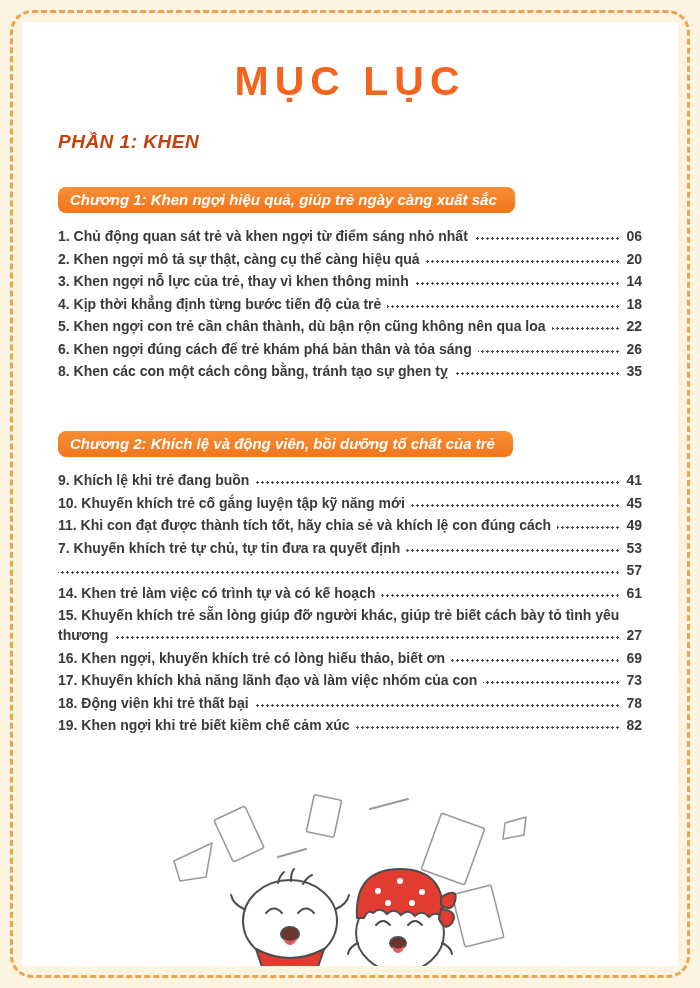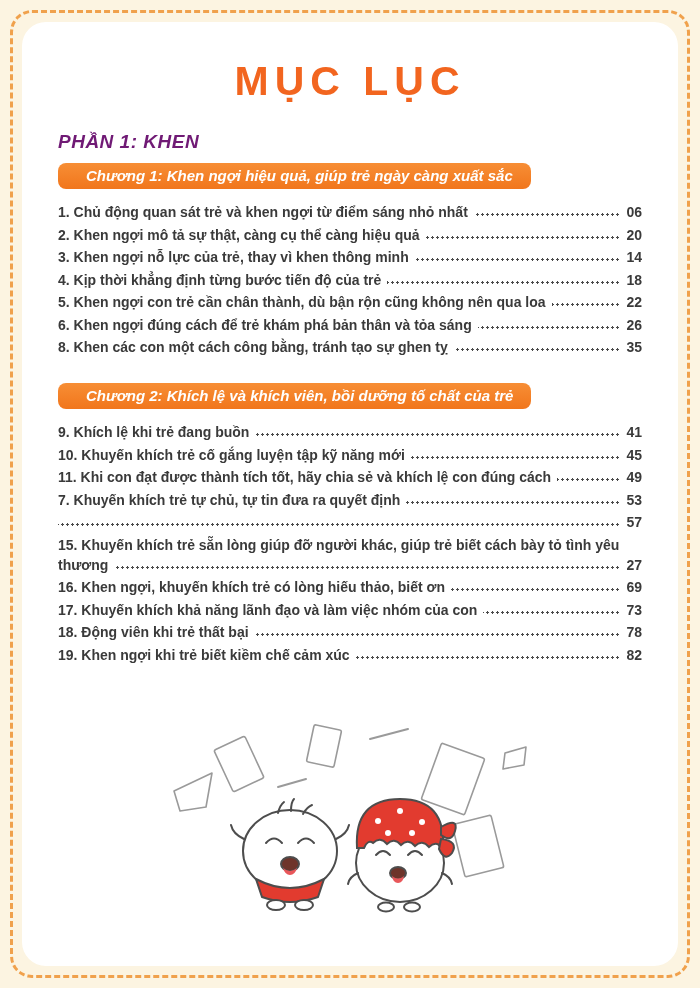--- a/index.html
+++ b/index.html
@@ -15,52 +15,53 @@
     position: absolute;
     left: 10px; top: 10px; right: 10px; bottom: 10px;
     border: 3px dashed #f0a14c;
     border-radius: 22px;
     box-sizing: border-box;
   }
   .card {
     position: absolute;
     left: 22px; top: 22px; right: 22px; bottom: 22px;
     background: #ffffff;
-    border-radius: 24px;
+    border-radius: 2px;
     box-sizing: border-box;
     padding: 30px 36px 0 36px;
     overflow: hidden;
   }
   .title {
     margin: 6px 0 0 0;
     text-align: center;
     font-size: 41px;
     font-weight: 800;
     letter-spacing: 6px;
     color: #f2651f;
   }
   .part-heading {
     margin-top: 26px;
     font-size: 19px;
     font-weight: 800;
     font-style: italic;
     letter-spacing: 0.5px;
-    color: #701a75;
+    color: #c2410c;
   }
   .chapter { margin-top: 10px; }
   .chapter + .chapter { margin-top: 26px; }
   .banner {
     display: inline-block;
     background: linear-gradient(180deg, #f78e35, #f1761c);
     color: #ffffff;
     font-size: 15px;
     font-weight: 700;
     font-style: italic;
-    padding: 4px 18px 5px 28px;
+    padding: 4px 18px 5px 12px;
     border-radius: 8px;
+    margin-top: 24px;
   }
   .toc-list { margin-top: 13px; }
   .toc-item {
     display: flow-root;
     font-size: 14px;
     font-weight: 700;
     color: #3a3a3a;
     line-height: 20px;
     margin-bottom: 2.5px;
     background-image: radial-gradient(circle, #4a4a4a 1.05px, rgba(0,0,0,0) 1.2px);
@@ -94,26 +95,27 @@
   <div id="chapters">
       <section class="chapter"><div class="banner">Chương 1: Khen ngợi hiệu quả, giúp trẻ ngày càng xuất sắc</div><div class="toc-list">
           <div class="toc-item"><span class="toc-label">1. Chủ động quan sát trẻ và khen ngợi từ điểm sáng nhỏ nhất</span><span class="toc-page">06</span></div>
           <div class="toc-item"><span class="toc-label">2. Khen ngợi mô tả sự thật, càng cụ thể càng hiệu quả</span><span class="toc-page">20</span></div>
           <div class="toc-item"><span class="toc-label">3. Khen ngợi nỗ lực của trẻ, thay vì khen thông minh</span><span class="toc-page">14</span></div>
           <div class="toc-item"><span class="toc-label">4. Kịp thời khẳng định từng bước tiến độ của trẻ</span><span class="toc-page">18</span></div>
           <div class="toc-item"><span class="toc-label">5. Khen ngợi con trẻ cần chân thành, dù bận rộn cũng không nên qua loa</span><span class="toc-page">22</span></div>
           <div class="toc-item"><span class="toc-label">6. Khen ngợi đúng cách để trẻ khám phá bản thân và tỏa sáng</span><span class="toc-page">26</span></div>
           <div class="toc-item"><span class="toc-label">8. Khen các con một cách công bằng, tránh tạo sự ghen tỵ</span><span class="toc-page">35</span></div>
         </div></section>
-      <section class="chapter"><div class="banner">Chương 2: Khích lệ và khích viên, bồi dưỡng tố chất của trẻ</div><div class="toc-list">
+      <section class="chapter"><div class="banner">Chương 2: Khích lệ và động viên, bồi dưỡng tố chất của trẻ</div><div class="toc-list">
           <div class="toc-item"><span class="toc-label">9. Khích lệ khi trẻ đang buồn</span><span class="toc-page">41</span></div>
           <div class="toc-item"><span class="toc-label">10. Khuyến khích trẻ cố gắng luyện tập kỹ năng mới</span><span class="toc-page">45</span></div>
           <div class="toc-item"><span class="toc-label">11. Khi con đạt được thành tích tốt, hãy chia sẻ và khích lệ con đúng cách</span><span class="toc-page">49</span></div>
           <div class="toc-item"><span class="toc-label">7. Khuyến khích trẻ tự chủ, tự tin đưa ra quyết định</span><span class="toc-page">53</span></div>
           <div class="toc-item"><span class="toc-page">57</span></div>
+          <div class="toc-item"><span class="toc-label">14. Khen trẻ làm việc có trình tự và có kế hoạch</span><span class="toc-page">61</span></div>
           <div class="toc-item"><span class="toc-label">15. Khuyến khích trẻ sẵn lòng giúp đỡ người khác, giúp trẻ biết cách bày tỏ tình yêu thương</span><span class="toc-page">27</span></div>
           <div class="toc-item"><span class="toc-label">16. Khen ngợi, khuyến khích trẻ có lòng hiếu thảo, biết ơn</span><span class="toc-page">69</span></div>
           <div class="toc-item"><span class="toc-label">17. Khuyến khích khả năng lãnh đạo và làm việc nhóm của con</span><span class="toc-page">73</span></div>
           <div class="toc-item"><span class="toc-label">18. Động viên khi trẻ thất bại</span><span class="toc-page">78</span></div>
           <div class="toc-item"><span class="toc-label">19. Khen ngợi khi trẻ biết kiềm chế cảm xúc</span><span class="toc-page">82</span></div>
         </div></section>
     </div>
 
   <div class="illustration">
     <svg width="380" height="200" viewBox="0 0 380 200" aria-hidden="true">

